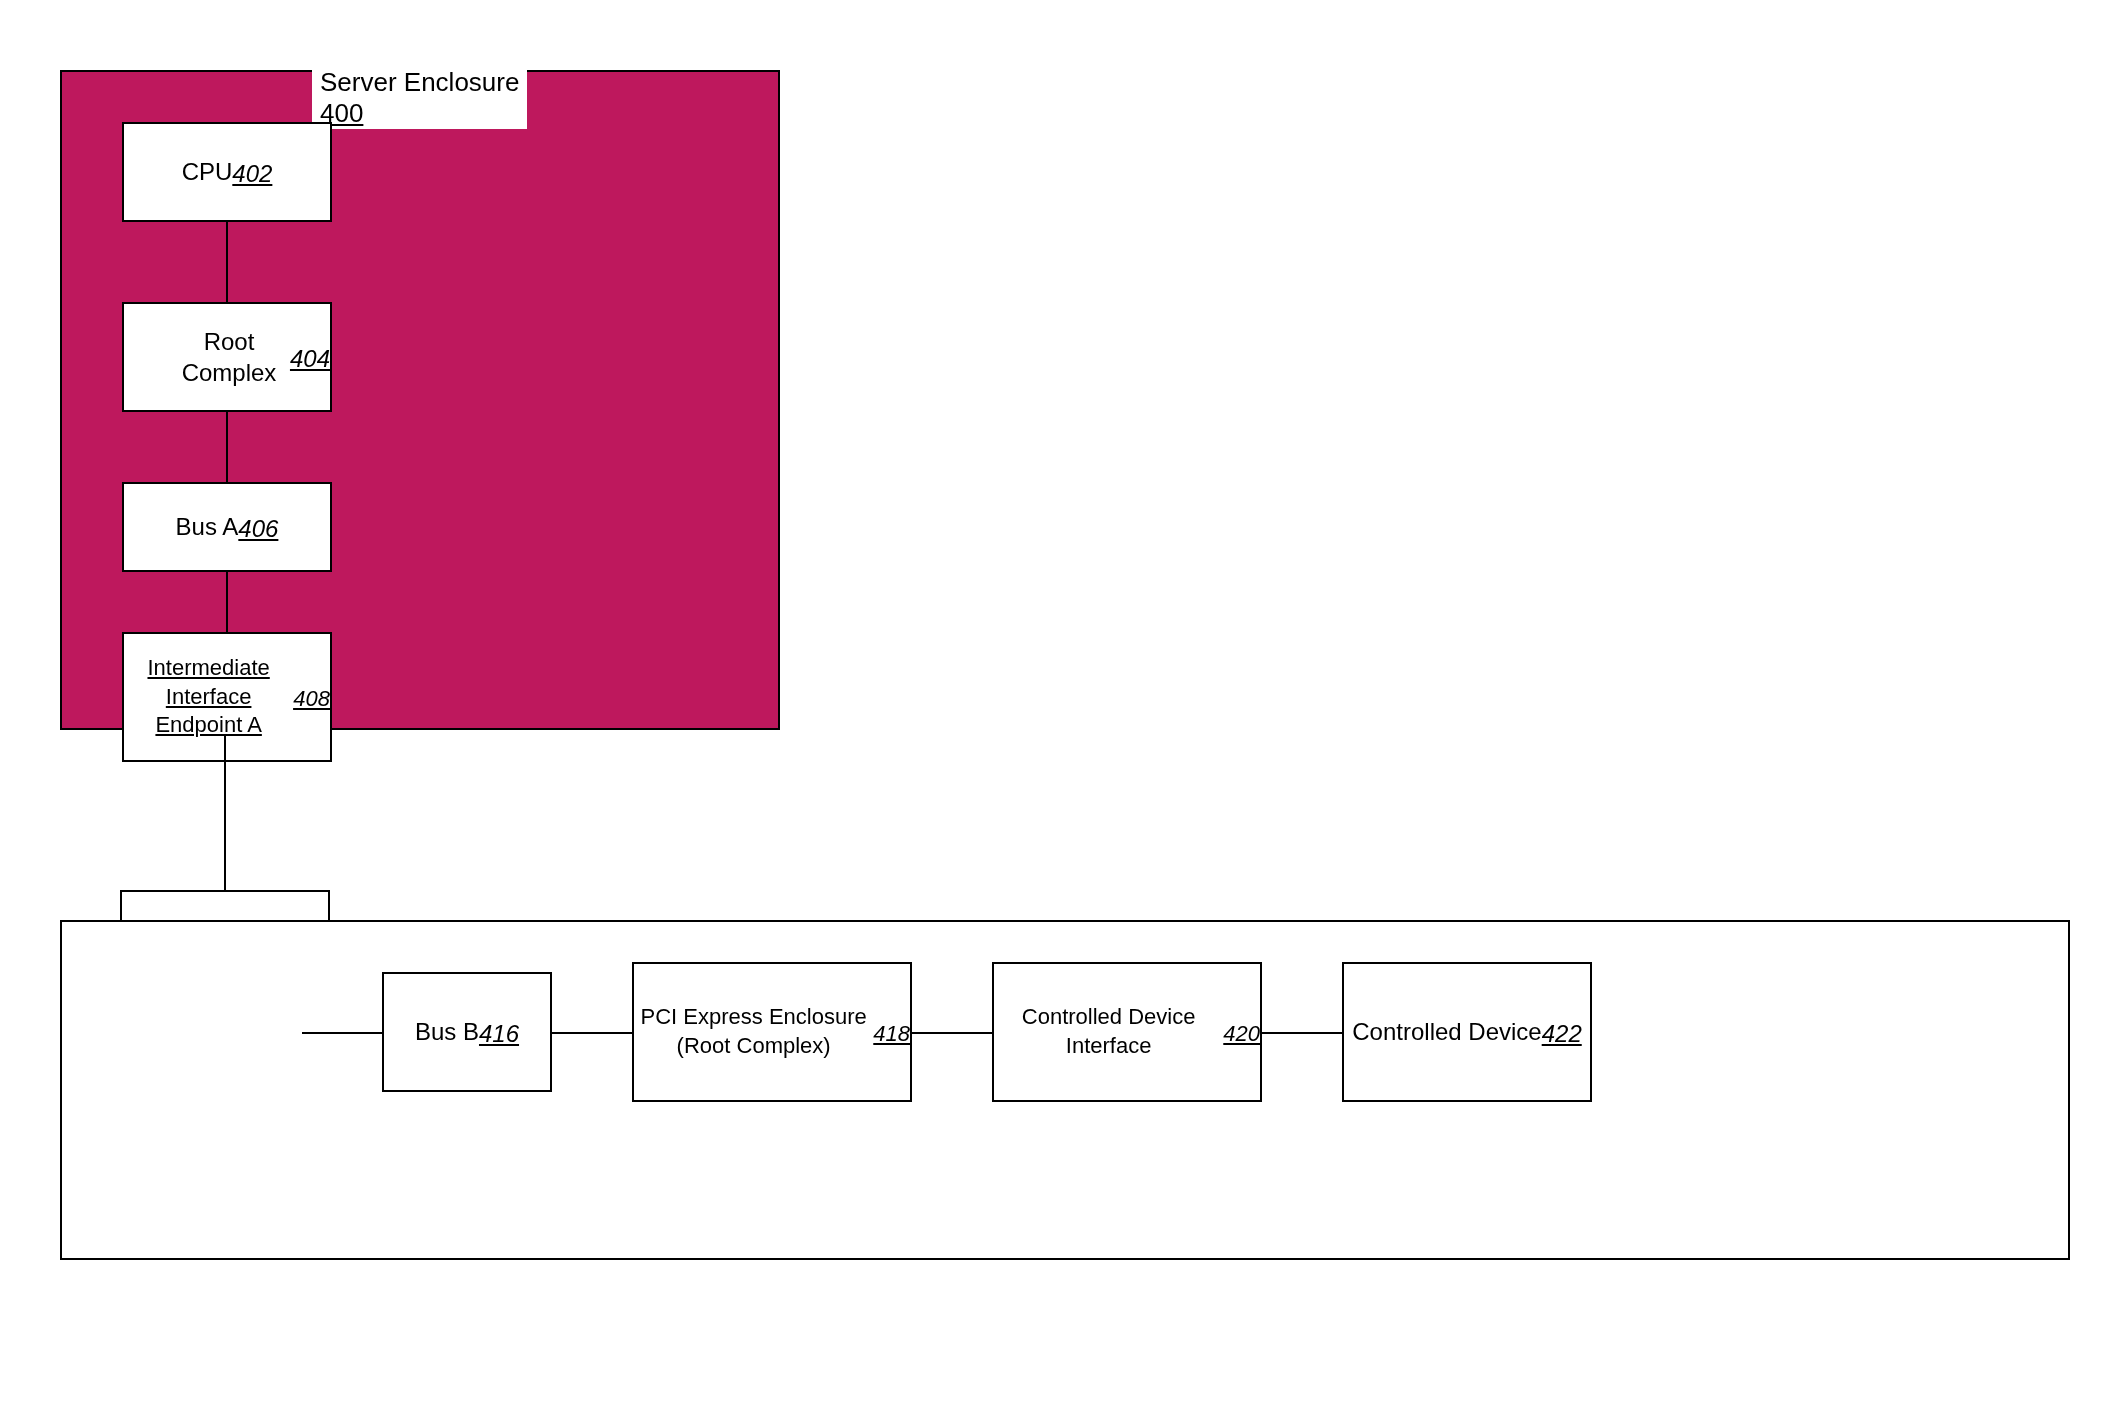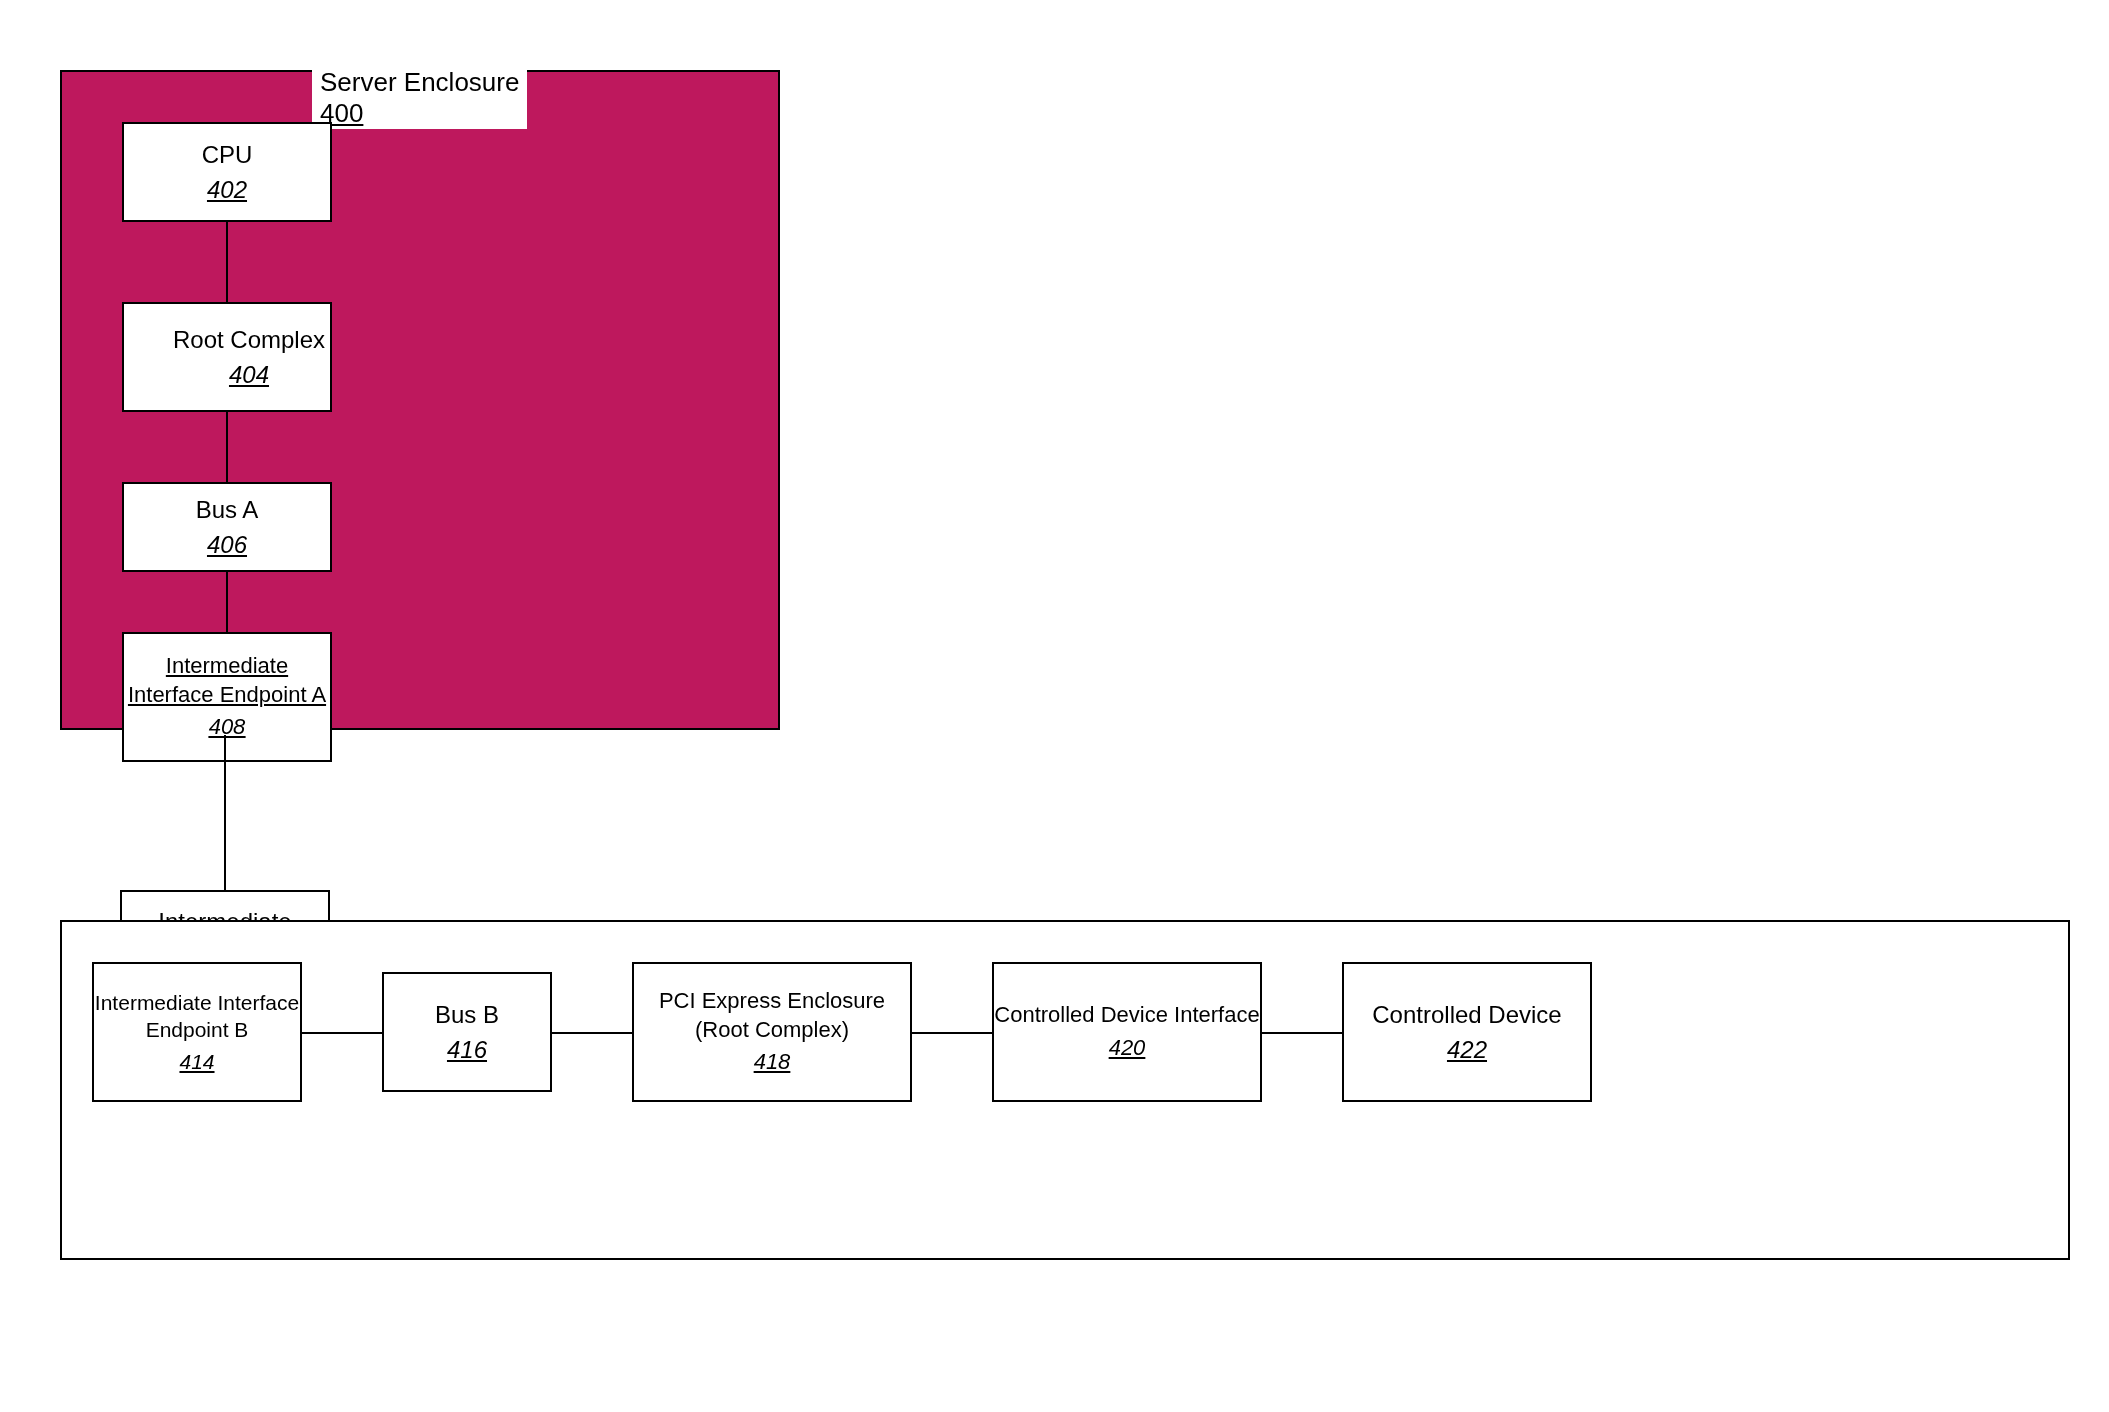--- a/index.html
+++ b/index.html
@@ -69,21 +69,21 @@
       text-decoration: underline;
       font-style: italic;
     }
 
     
     .component-box {
       position: absolute;
       border: 2px solid #000;
       background: #fff;
       display: flex;
-      flex-direction: column;
+      flex-direction: row;
       align-items: center;
       justify-content: center;
       text-align: center;
       font-size: 24px;
       line-height: 1.3;
     }
 
     .component-box .ref {
       text-decoration: underline;
       font-style: italic;
@@ -133,24 +133,20 @@
 
   <div class="component-box" style="top: 850px; left: 90px; width: 210px; height: 130px; font-size:24px;">
     <span>Intermediate Interface</span>
     <span class="ref">410</span>
   </div>
 
   <div style="position:absolute; top:980px; left:194px; width:2px; height:80px; background:#000;"></div>
 
   <div class="standalone-enclosure">
 
-    <div class="component-box" style="top: 40px; left: 30px; width: 210px; height: 140px; font-size:21px;">
-      <span>Intermediate Interface Endpoint B</span>
-      <span class="ref">414</span>
-    </div>
 
     <div style="position:absolute; top:110px; left:240px; width:80px; height:2px; background:#000;"></div>
 
     <div class="component-box" style="top: 50px; left: 320px; width: 170px; height: 120px; font-size:24px;">
       <span>Bus B</span>
       <span class="ref">416</span>
     </div>
 
     <div style="position:absolute; top:110px; left:490px; width:80px; height:2px; background:#000;"></div>
 

